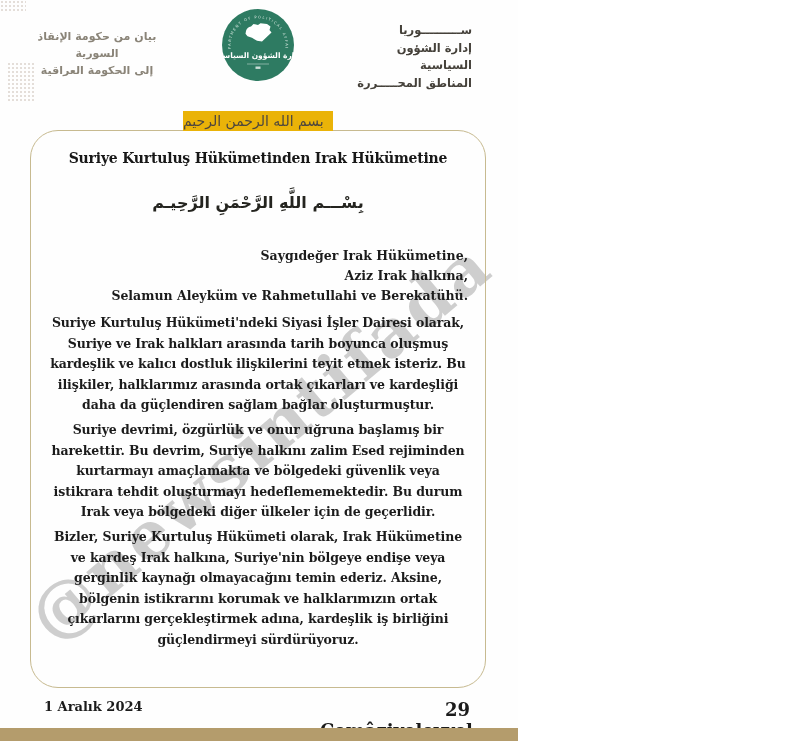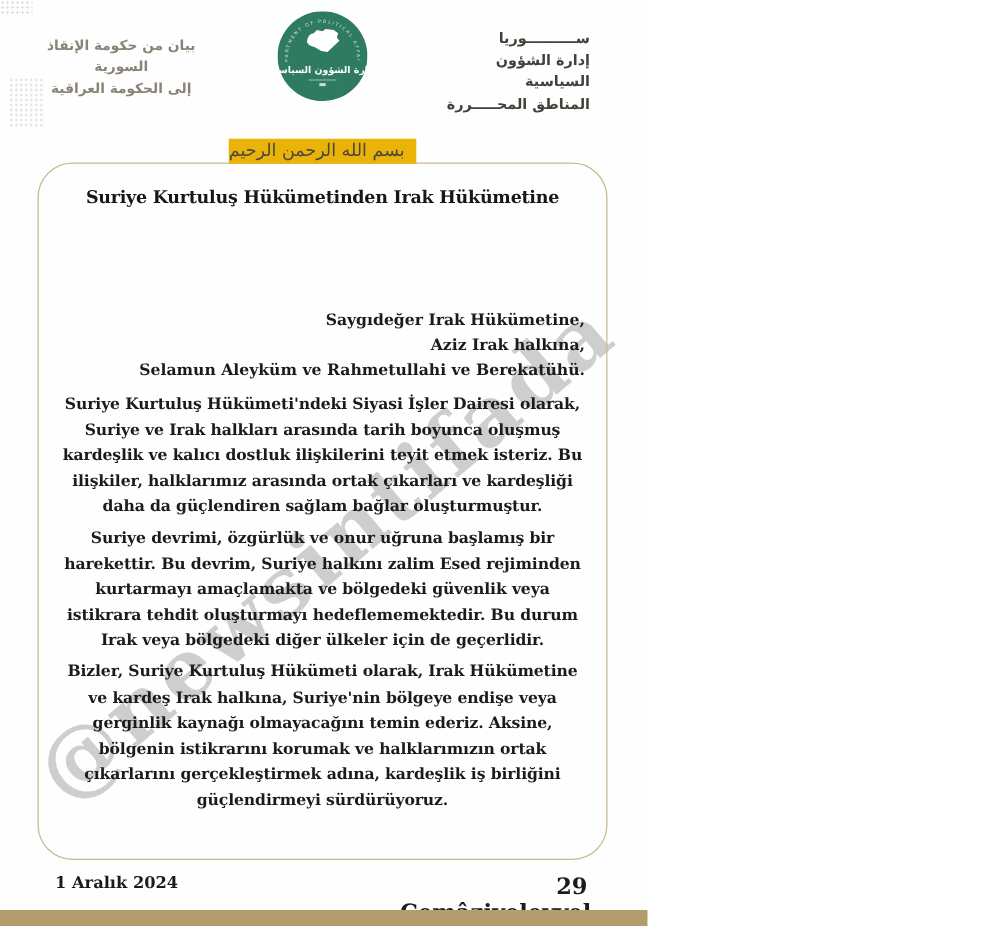--- a/index.html
+++ b/index.html
@@ -133,20 +133,21 @@
     </div>
 
     <div class="watermark">@newsintifada</div>
 
     <div class="letter-box"></div>
 
     <div class="callig">بسم الله الرحمن الرحيم</div>
 
     <div class="title">Suriye Kurtuluş Hükümetinden Irak Hükümetine</div>
 
+    <div class="bismillah">بِسْـــم اللَّهِ الرَّحْمَنِ الرَّحِيـم</div>
 
     <div class="greeting">
       <div>Saygıdeğer Irak Hükümetine,</div>
       <div>Aziz Irak halkına,</div>
       <div>Selamun Aleyküm ve Rahmetullahi ve Berekatühü.</div>
     </div>
 
     <div class="para p1">Suriye Kurtuluş Hükümeti'ndeki Siyasi İşler Dairesi olarak, Suriye ve Irak halkları arasında tarih boyunca oluşmuş kardeşlik ve kalıcı dostluk ilişkilerini teyit etmek isteriz. Bu ilişkiler, halklarımız arasında ortak çıkarları ve kardeşliği daha da güçlendiren sağlam bağlar oluşturmuştur.</div>
     <div class="para p2">Suriye devrimi, özgürlük ve onur uğruna başlamış bir harekettir. Bu devrim, Suriye halkını zalim Esed rejiminden kurtarmayı amaçlamakta ve bölgedeki güvenlik veya istikrara tehdit oluşturmayı hedeflememektedir. Bu durum Irak veya bölgedeki diğer ülkeler için de geçerlidir.</div>
     <div class="para p3">Bizler, Suriye Kurtuluş Hükümeti olarak, Irak Hükümetine ve kardeş Irak halkına, Suriye'nin bölgeye endişe veya gerginlik kaynağı olmayacağını temin ederiz. Aksine, bölgenin istikrarını korumak ve halklarımızın ortak çıkarlarını gerçekleştirmek adına, kardeşlik iş birliğini güçlendirmeyi sürdürüyoruz.</div>

